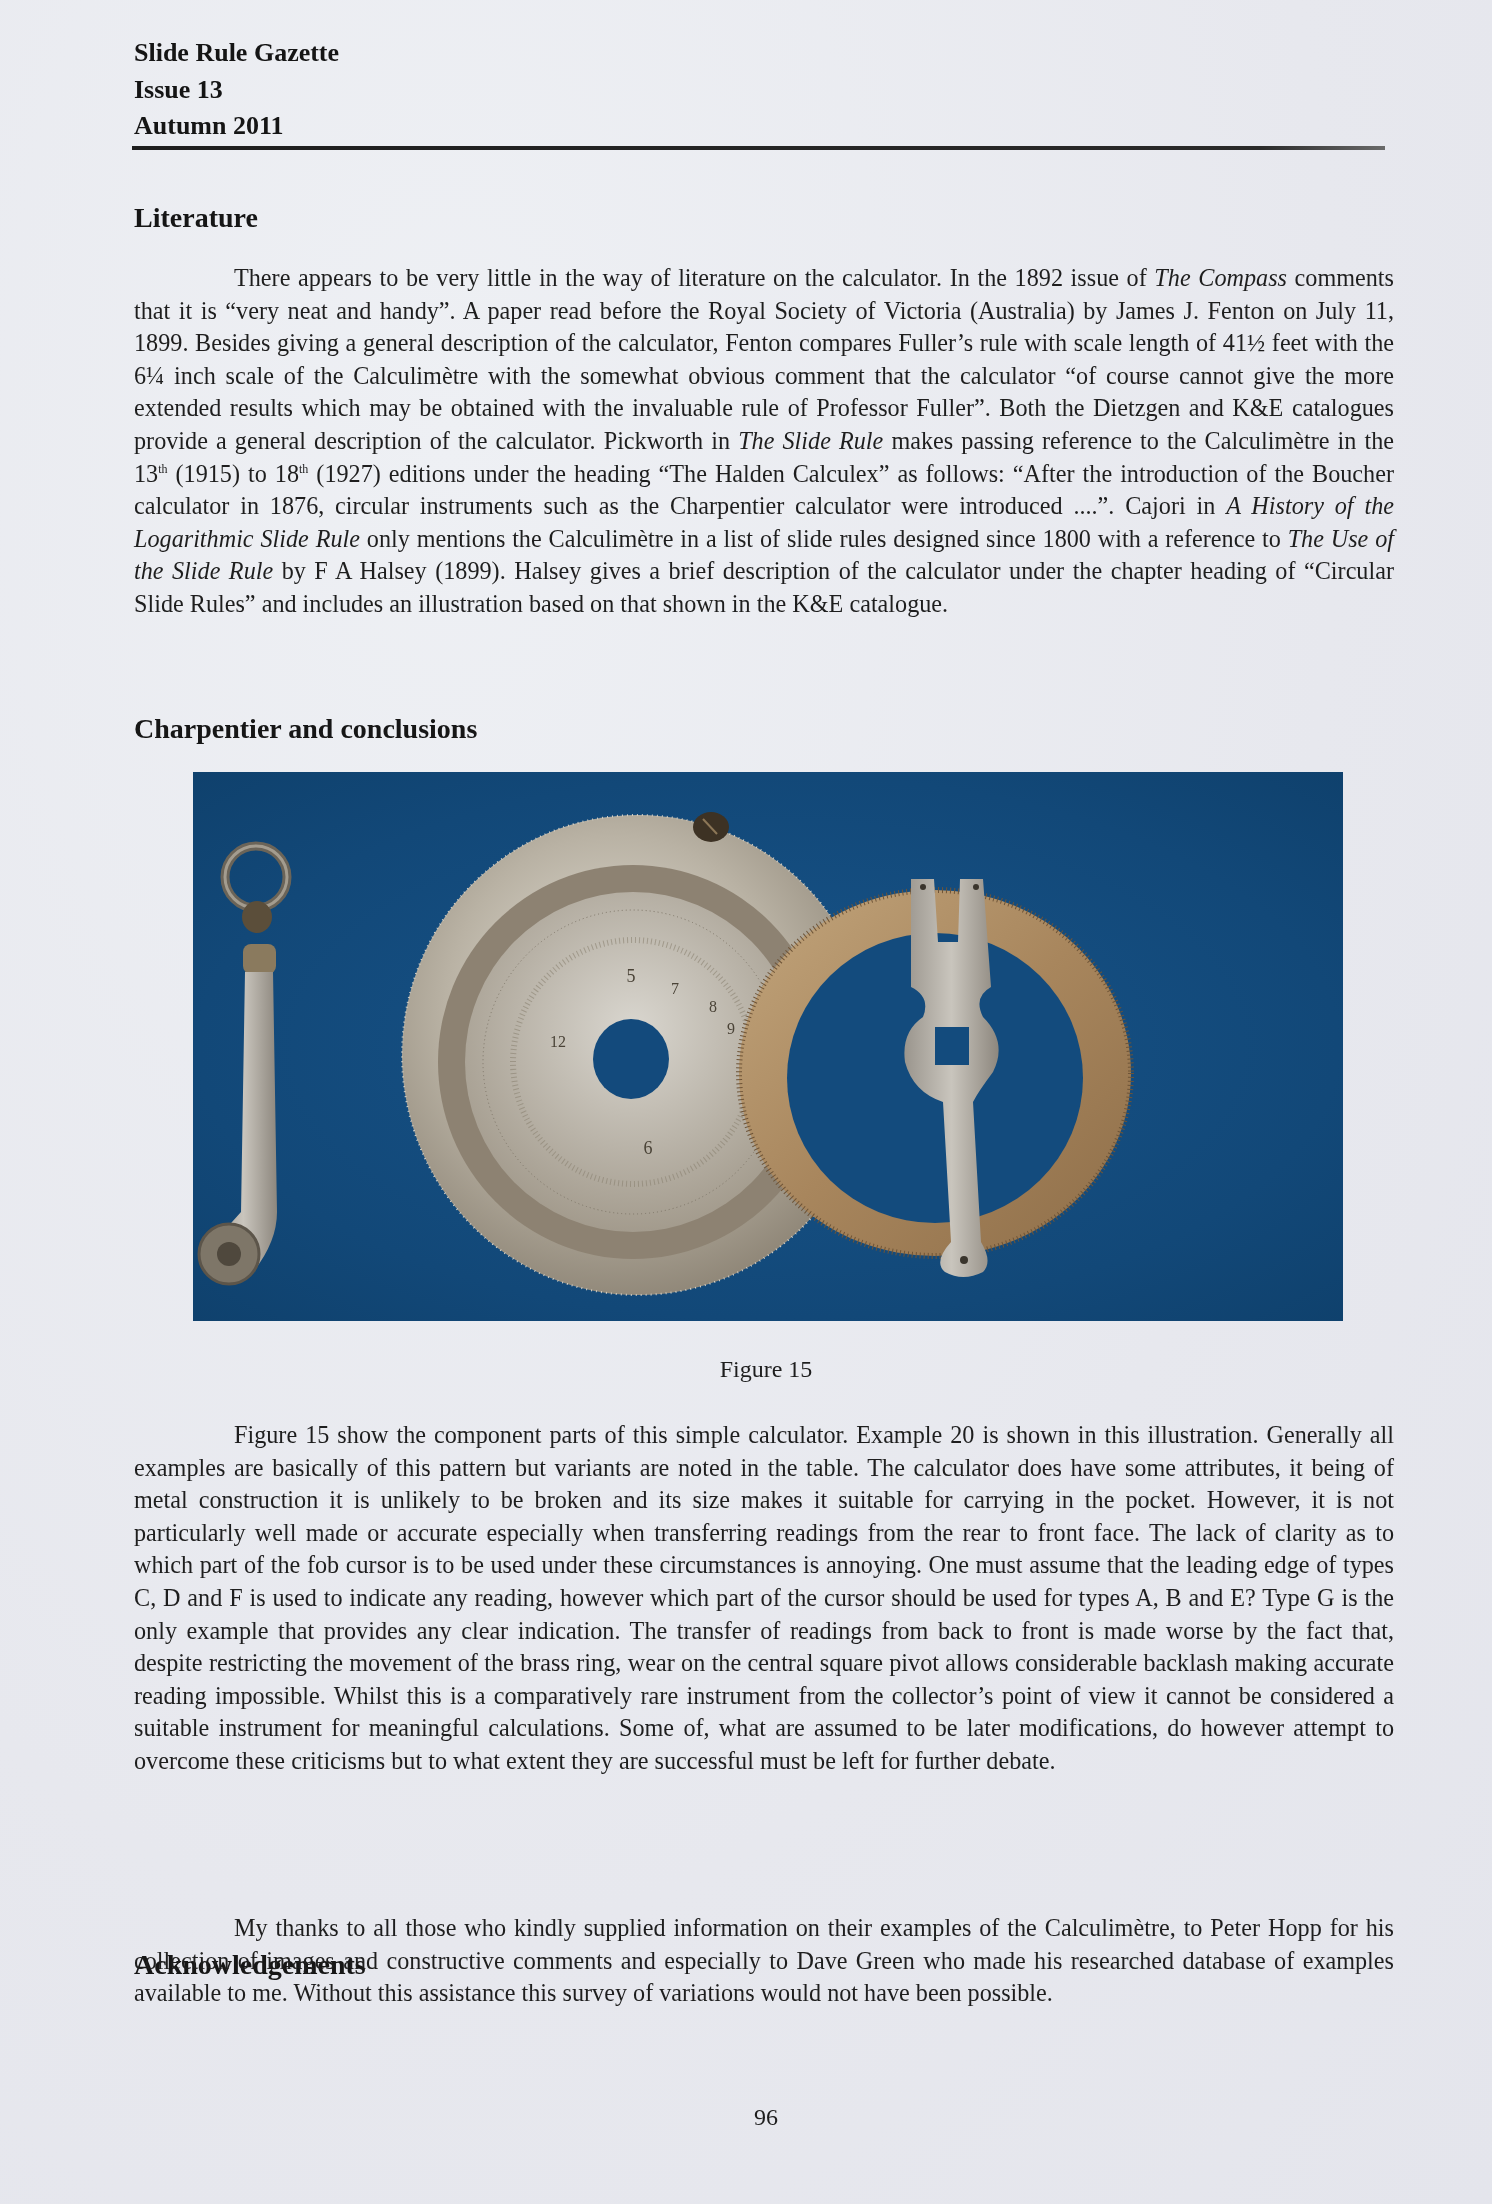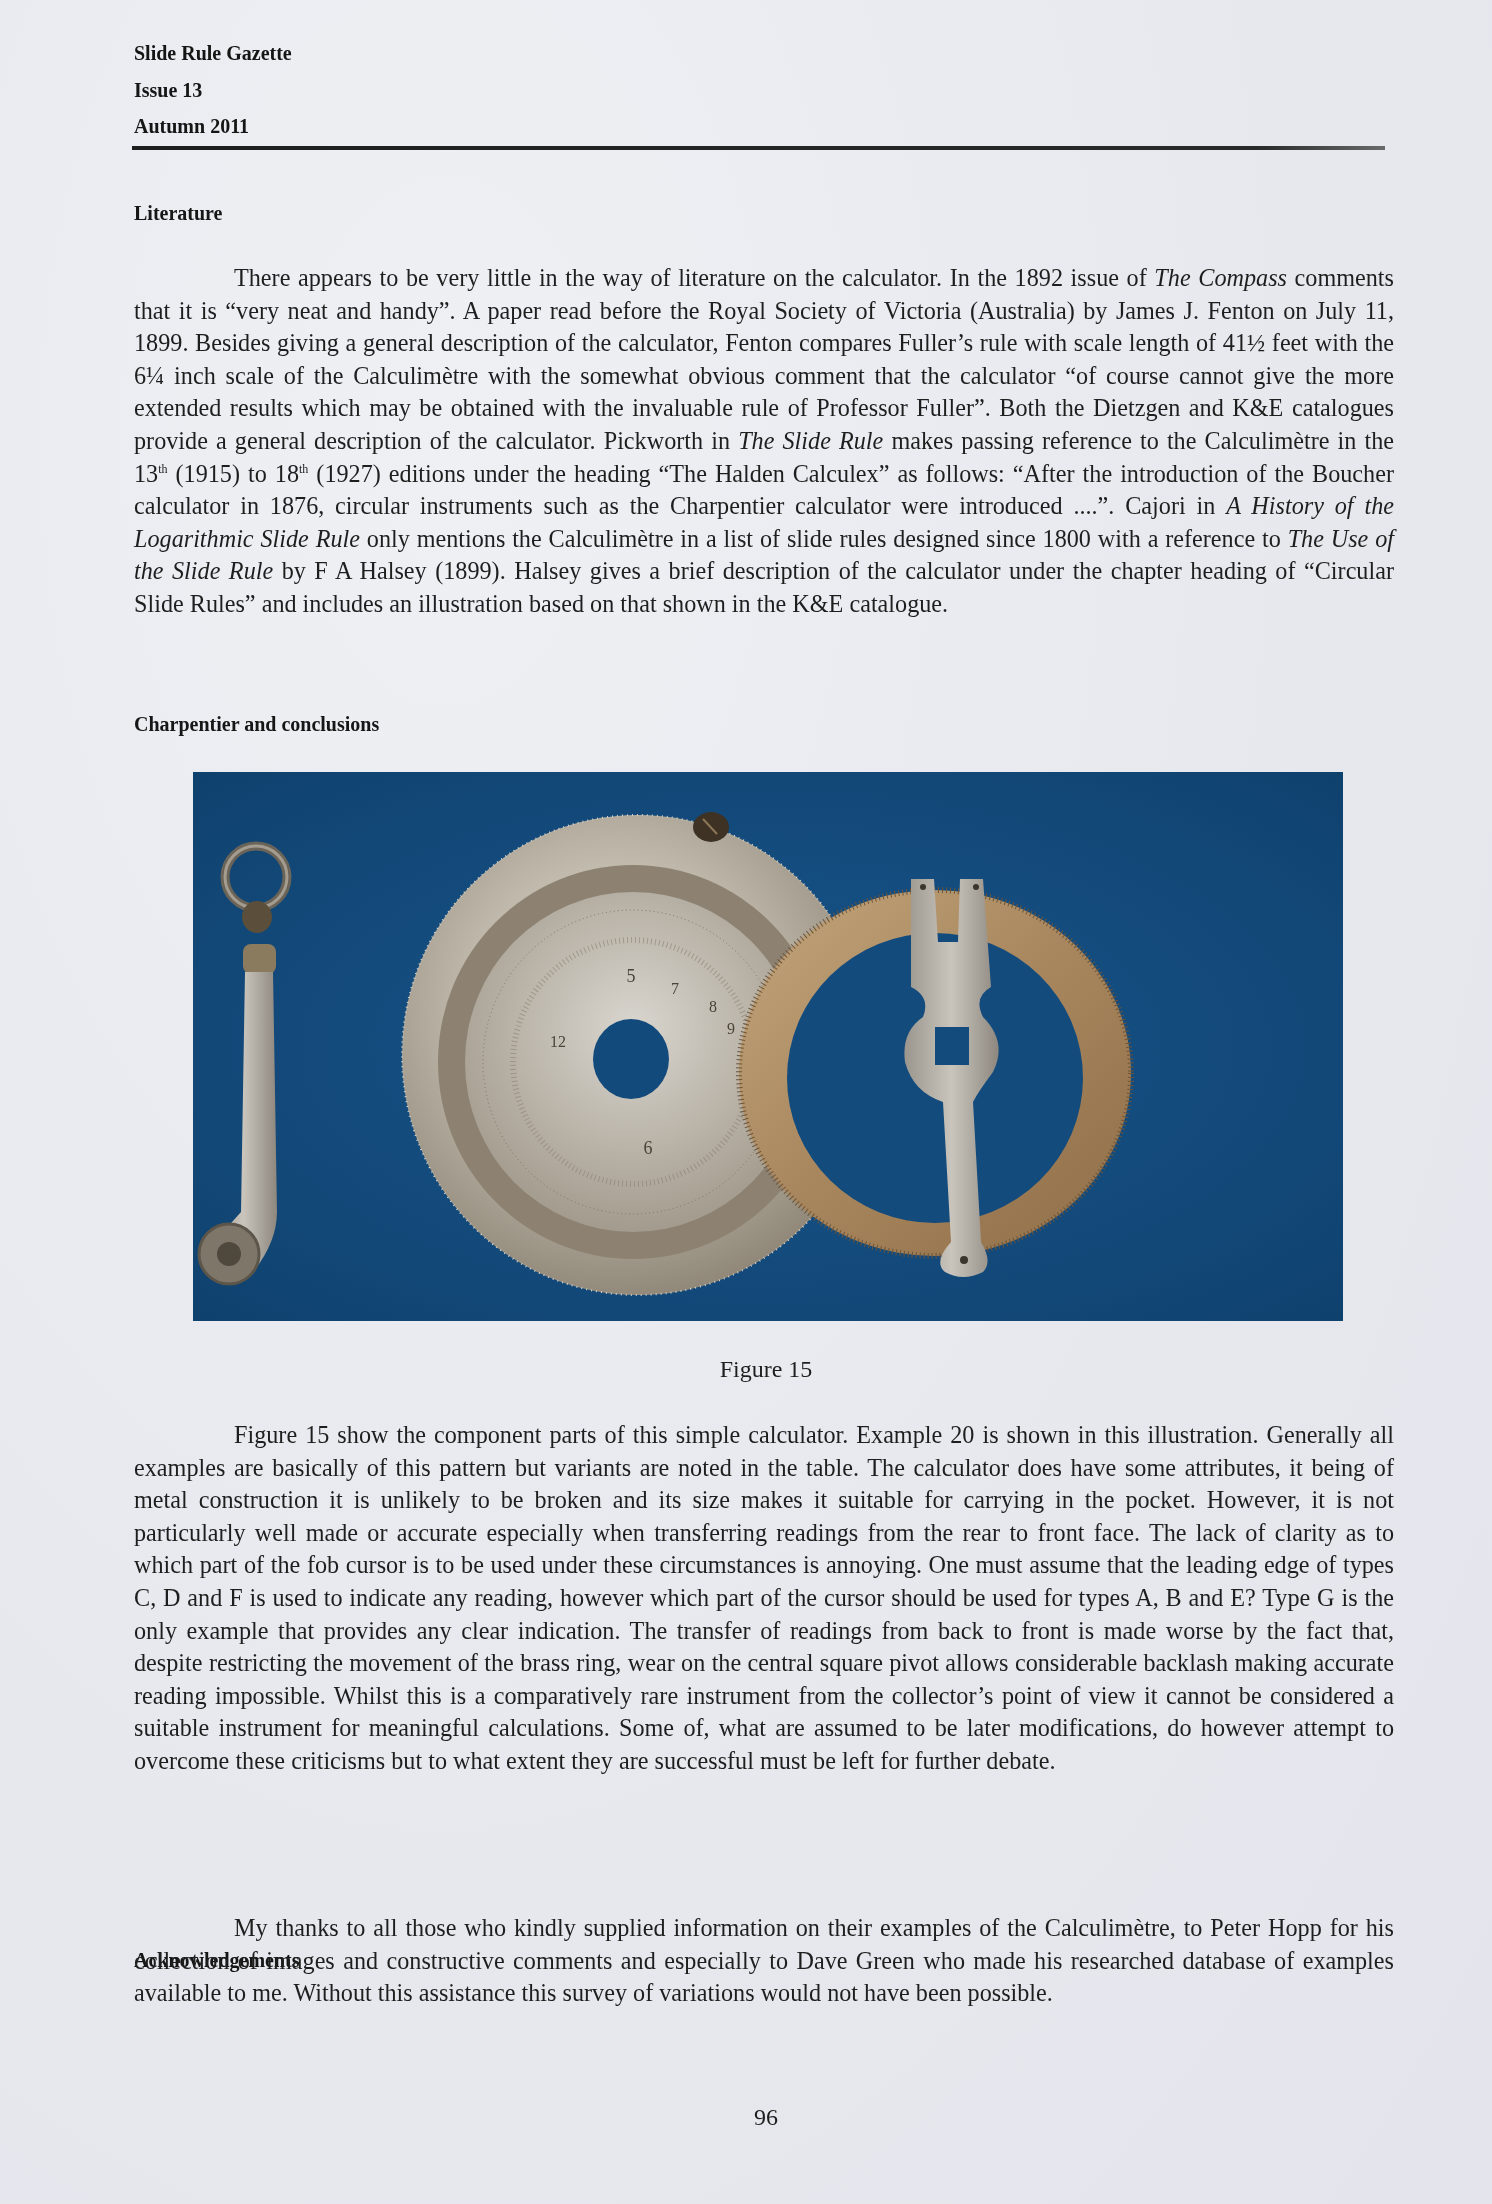--- a/index.html
+++ b/index.html
@@ -3,23 +3,23 @@
 <meta charset="utf-8">
 <style>
   html, body { margin: 0; padding: 0; }
   body {
     width: 1492px; height: 2204px; position: relative; overflow: hidden;
     background: #e9eaef;
     background-image: radial-gradient(ellipse at 30% 20%, #eef0f4 0%, #e7e8ee 60%, #e4e5ec 100%);
     font-family: "Liberation Serif", "DejaVu Serif", serif;
     color: #1c1c1c;
   }
-  .hdr { position: absolute; left: 134px; font-weight: bold; font-size: 20px; line-height: 30px; color: #151515; }
+  .hdr { position: absolute; left: 134px; font-weight: bold; font-size: 26px; line-height: 30px; color: #151515; }
   .rule { position: absolute; left: 132px; top: 146px; width: 1253px; height: 4px; background: linear-gradient(90deg, #1e1e1e 0%, #2a2a2a 90%, #6a6a6a 100%); }
-  .heading { position: absolute; left: 134px; font-weight: bold; font-size: 20px; color: #161616; }
+  .heading { position: absolute; left: 134px; font-weight: bold; font-size: 28px; color: #161616; }
   .para {
     position: absolute; left: 134px; width: 1260px;
     font-size: 24.2px; line-height: 32.6px; text-align: justify;
     text-indent: 100px; color: #1e1e1e;
   }
   .para i { font-style: italic; }
   .para sup { font-size: 12px; line-height: 0; vertical-align: super; }
   .figure {
     position: absolute; left: 193px; top: 772px; width: 1150px; height: 549px;
     background: #134c7e;

